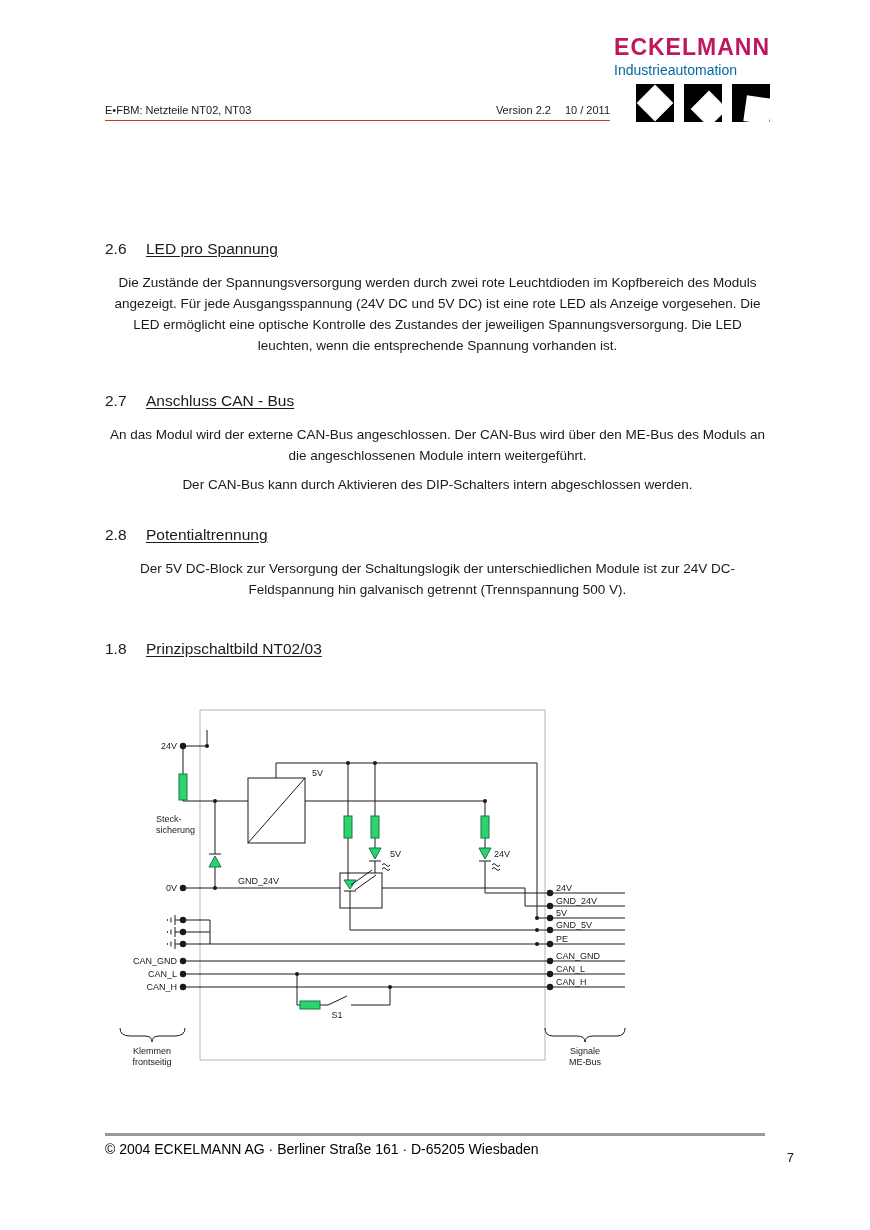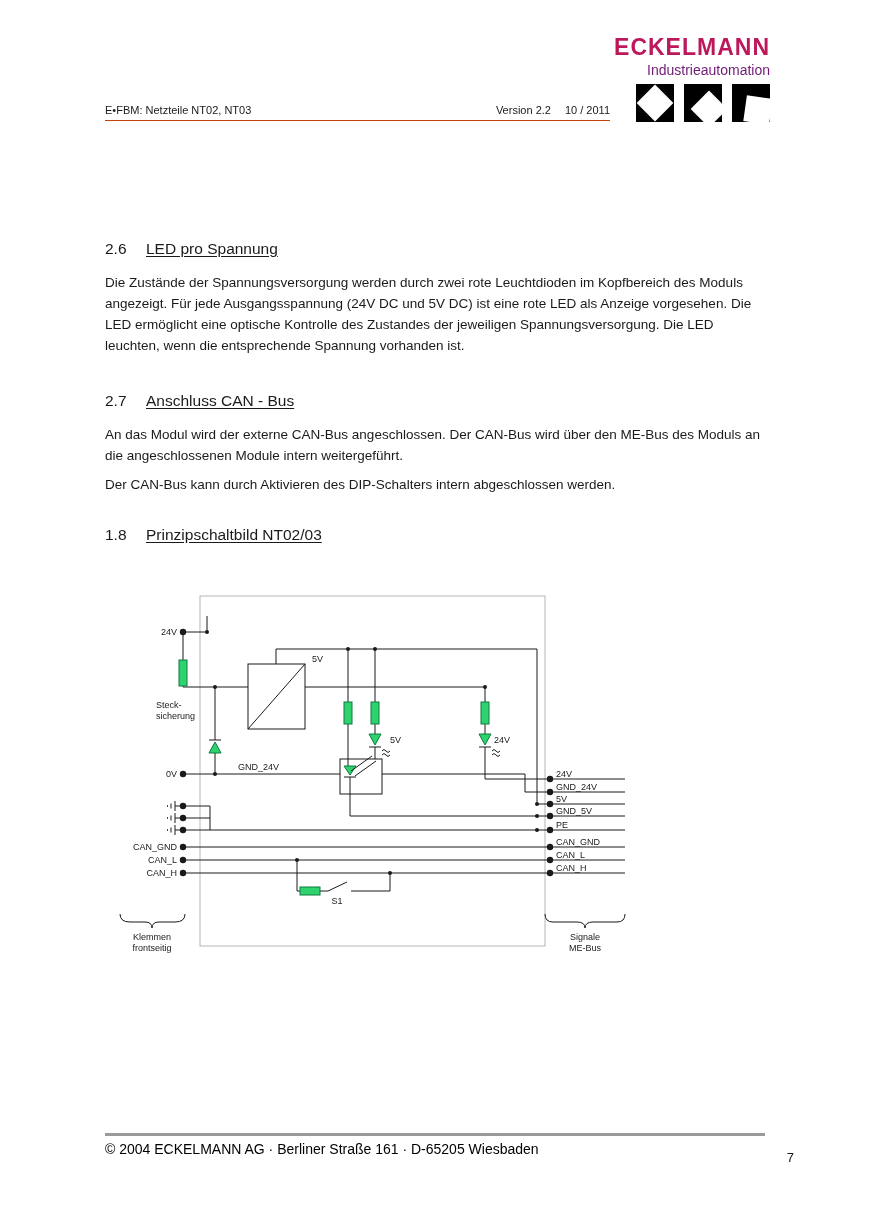--- a/index.html
+++ b/index.html
@@ -2,40 +2,40 @@
 <html><head>
 <meta charset="utf-8">
 <style>
   html,body{margin:0;padding:0;background:#fff;}
   .page{position:relative;width:870px;height:1230px;background:#fff;overflow:hidden;
         font-family:"Liberation Sans",sans-serif;color:#1a1a1a;}
 
   
   .brand{position:absolute;top:36px;right:100px;text-align:left;}
   .brand-name{font-size:23px;font-weight:bold;letter-spacing:1px;color:#be185d;line-height:1;}
-  .brand-tagline{font-size:14px;color:#701a75;margin-top:3px;text-align:right;}
+  .brand-tagline{font-size:14px;color:#0369a1;margin-top:3px;}
   .logo-mark{position:absolute;top:84px;right:100px;display:flex;gap:10px;}
   .logo-square{width:38px;height:38px;background:#000;position:relative;overflow:hidden;}
   .logo-square .diamond{position:absolute;background:#fff;width:26px;height:26px;}
   .logo-square.s1 .diamond{top:6px;left:6px;transform:rotate(45deg);}
   .logo-square.s2 .diamond{top:12px;left:12px;transform:rotate(45deg);}
   .logo-square.s3 .diamond{top:13px;left:13px;transform:rotate(8deg);}
 
   
   .doc-head{position:absolute;top:104px;left:105px;width:505px;display:flex;
             justify-content:space-between;align-items:flex-end;
             border-bottom:1px solid #c2410c;padding-bottom:4px;font-size:11px;}
   .vgap{margin-left:14px;}
 
   
   .content{position:absolute;top:240px;left:105px;width:665px;}
   .sec-head{font-size:15.5px;font-weight:normal;margin:0 0 14px 0;}
   .sec-num{display:inline-block;width:41px;}
   .sec-title{text-decoration:underline;text-underline-offset:2px;}
-  .sec p{margin:0 0 8px 0;font-size:13.5px;line-height:21px;}
+  .sec p{margin:0 0 8px 0;font-size:13.5px;line-height:21px;text-align:center;}
   .sec-26{margin-bottom:36px;}
   .sec-27{margin-bottom:31px;}
   .sec-28{margin-bottom:40px;}
   .diagram-wrap{margin:50px 0 0 -5px;}
 
   
   .outline{fill:none;stroke:#b5b5b5;stroke-width:1;}
   .wire path{stroke:#1a1a1a;fill:none;stroke-width:1;}
   .dtxt text{font-size:9px;fill:#1a1a1a;}
   .t-end{text-anchor:end;}
@@ -84,20 +84,26 @@
     </section>
 
     <section class="sec sec-27">
       <h2 class="sec-head">
         <span class="sec-num">2.7</span><span class="sec-title">Anschluss CAN - Bus</span>
       </h2>
       <p>An das Modul wird der externe CAN-Bus angeschlossen. Der CAN-Bus wird über den ME-Bus des Moduls an die angeschlossenen Module intern weitergeführt.</p>
       <p>Der CAN-Bus kann durch Aktivieren des DIP-Schalters intern abgeschlossen werden.</p>
     </section>
 
+    <section class="sec sec-28">
+      <h2 class="sec-head">
+        <span class="sec-num">2.8</span><span class="sec-title">Potentialtrennung</span>
+      </h2>
+      <p>Der 5V DC-Block zur Versorgung der Schaltungslogik der unterschiedlichen Module ist zur 24V DC-Feldspannung hin galvanisch getrennt (Trennspannung 500 V).</p>
+    </section>
 
     <section class="sec sec-29">
       <h2 class="sec-head">
         <span class="sec-num">1.8</span><span class="sec-title">Prinzipschaltbild NT02/03</span>
       </h2>
 
       <div class="diagram-wrap">
         <svg width="560" height="372" viewBox="0 0 560 372">
 
           <rect class="outline" x="100" y="2" width="345" height="350"></rect>

